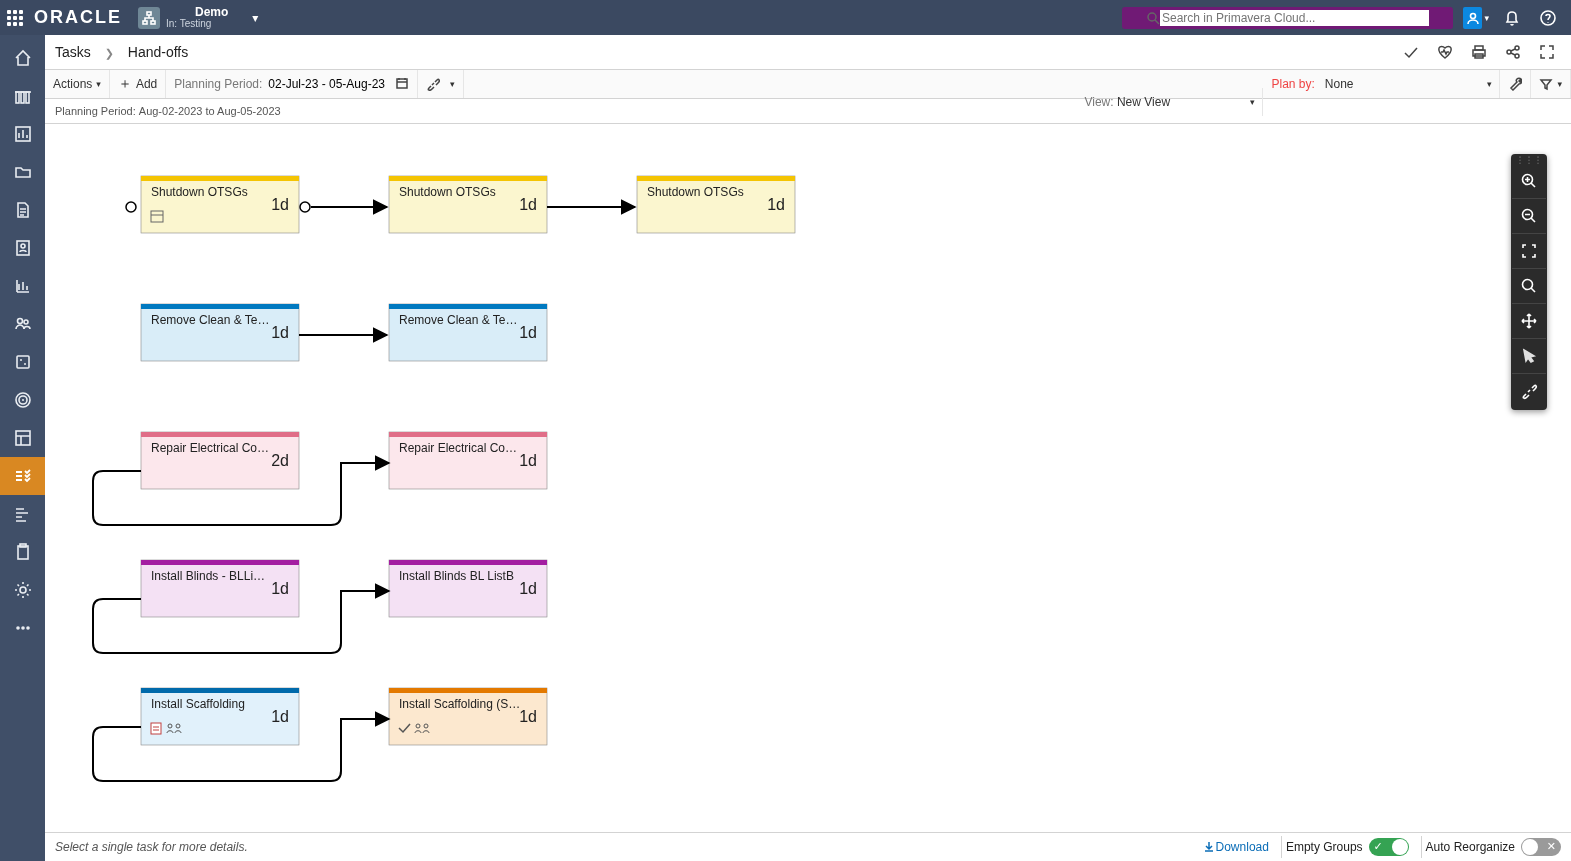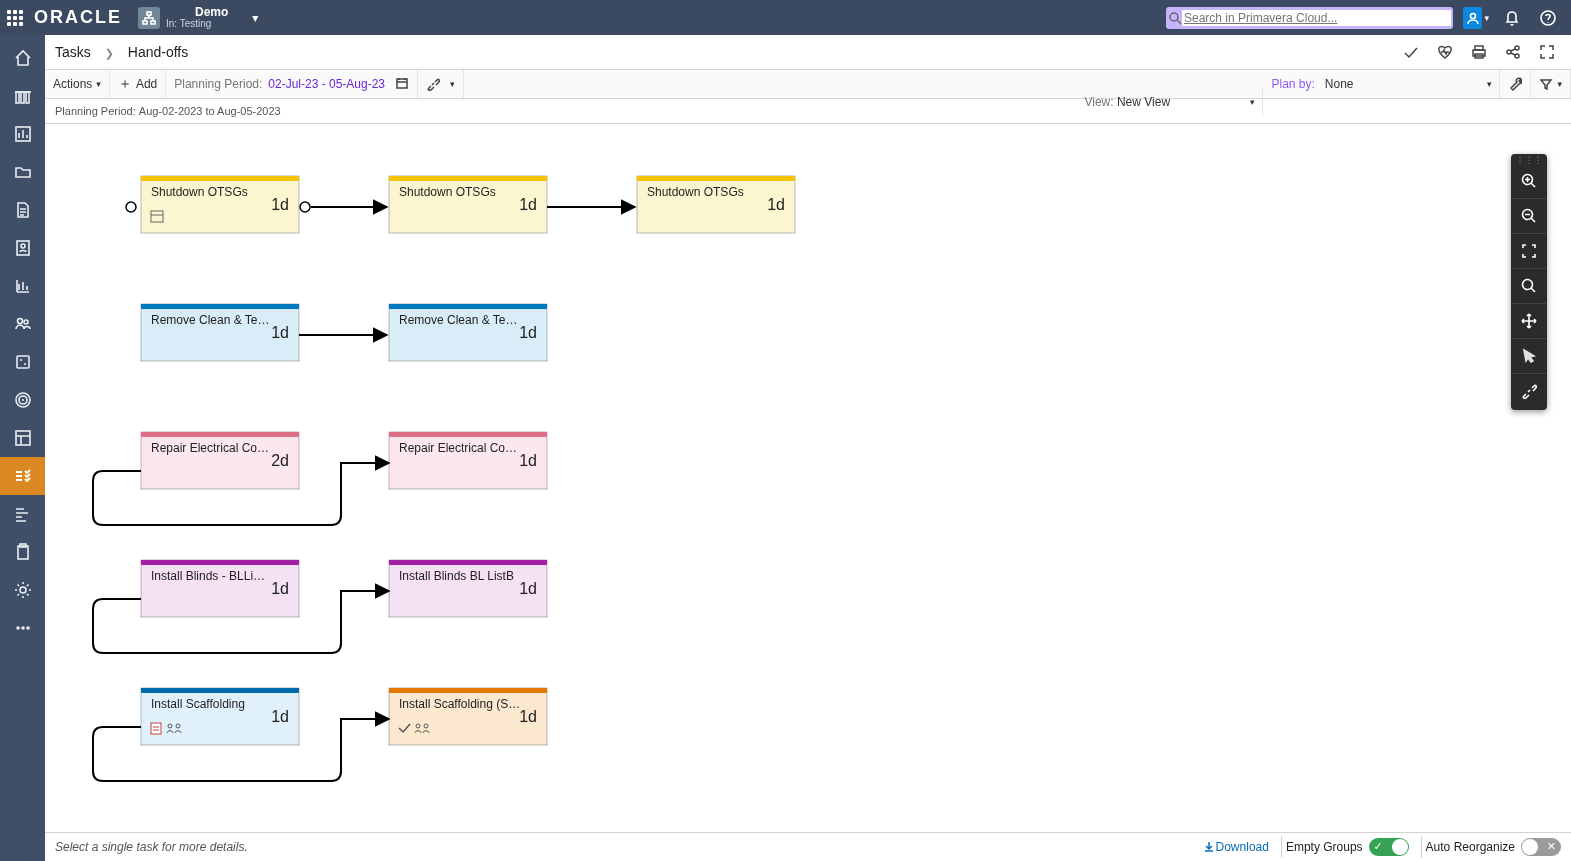--- a/index.html
+++ b/index.html
@@ -41,21 +41,21 @@
   .dots3x3{display:grid;grid-template-columns:repeat(3,4px);grid-template-rows:repeat(3,4px);gap:2px;}
   .dots3x3 span{width:4px;height:4px;background:#fff;border-radius:1px;}
   .oracle-logo{font-weight:700;letter-spacing:2px;font-size:18px;margin:0 16px 0 4px;}
   .proj-switch{display:flex;align-items:center;height:100%;gap:6px;}
   .proj-ic{background:#6f8796;width:22px;height:22px;border-radius:3px;display:flex;align-items:center;justify-content:center;}
   .switch-text{display:flex;flex-direction:column;line-height:12px;}
   .switch-text .t1{font-weight:700;font-size:12px;margin-left:29px;}
   .switch-text .t2{font-size:10px;color:#cdd5df;}
   .proj-caret{margin-left:18px;}
   .spacer{flex:1;}
-  .search-wrap{display:flex;align-items:center;background:#c4b5fd;border-radius:3px;width:283px;height:22px;padding:0 2px;color:#777;text-decoration:underline;}
+  .search-wrap{display:flex;align-items:center;background:#701a75;border-radius:3px;width:283px;height:22px;padding:0 24px;color:#777;}
   .search-wrap input{flex:1;border:none;outline:none;font-size:12px;color:#333;}
   .hdr-btn{width:26px;height:35px;display:flex;align-items:center;justify-content:center;cursor:pointer;margin-left:10px;}
   .user-btn{background:#0c88e0;width:24px;height:22px;border-radius:2px;display:flex;align-items:center;justify-content:center;}
 
   
   .layout{display:flex;height:826px;}
   .sidebar{width:45px;background:var(--sidebar-bg);display:flex;flex-direction:column;align-items:center;padding-top:4px;}
   .nav-item{width:45px;height:38px;display:flex;align-items:center;justify-content:center;color:#e9edf2;cursor:pointer;}
   .nav-item.active{background:var(--sidebar-active);color:#fff;}
 
@@ -68,21 +68,21 @@
   .crumb .sep{margin:0 10px;color:#888;font-size:11px;}
   .crumb-actions{margin-left:auto;display:flex;align-items:center;gap:6px;}
   .ic-btn{width:28px;height:28px;display:flex;align-items:center;justify-content:center;cursor:pointer;border-radius:3px;}
 
   
   .toolbar{height:28px;border-bottom:1px solid var(--border);display:flex;align-items:center;background:#fafafa;}
   .tb-section{height:100%;display:flex;align-items:center;padding:0 8px;border-right:1px solid var(--border-light);color:#333;white-space:nowrap;}
   .tb-section.clickable{cursor:pointer;}
   .tb-caret{margin-left:4px;font-size:9px;}
   .tb-plan-label{color:#777;margin-right:6px;}
-  .tb-plan-val{color:#6d28d9;}
+  .tb-plan-val{color:#000000;}
   .tb-cal{margin-left:10px;color:#555;}
   .tb-fill{flex:1;border-right:1px solid var(--border-light);}
 
   
   .info-row{height:24px;border-bottom:1px solid var(--border);display:flex;align-items:center;padding:0 10px;font-size:11px;color:#555;}
 
   
   .canvas-wrap{flex:1;position:relative;background:var(--canvas);overflow:hidden;}
   svg.canvas{width:100%;height:100%;}
 
@@ -411,21 +411,21 @@
             </g>
           </svg>
         <span class="tb-caret" style="margin-left:10px;">▾</span>
       </div>
       <div class="tb-fill"></div>
       <div class="tb-section clickable" style="min-width:170px;justify-content:space-between;margin-top:36px;">
         <span><span style="color:#777">View:</span> <span>New View</span></span>
         <span class="tb-caret">▾</span>
       </div>
       <div class="tb-section clickable" style="min-width:220px;justify-content:space-between;">
-        <span><span style="color:#8b5cf6">Plan by:</span>&nbsp;&nbsp;&nbsp;<span>None</span></span>
+        <span><span style="color:#ef4444">Plan by:</span>&nbsp;&nbsp;&nbsp;<span>None</span></span>
         <span class="tb-caret">▾</span>
       </div>
       <div class="tb-section clickable" style="padding:0 8px;">
         <svg width="14" height="14" viewBox="0 0 14 14">
             <g class="ico-dark">
               <path d="M9 2 C10 1 12 1 13 2 L11 4 L12 5 L14 3 C14 5 13 7 11 7 L5 13 L3 11 L9 5 C8 4 8 3 9 2Z"></path>
             </g>
           </svg>
       </div>
       <div class="tb-section clickable" style="padding:0 8px;">

